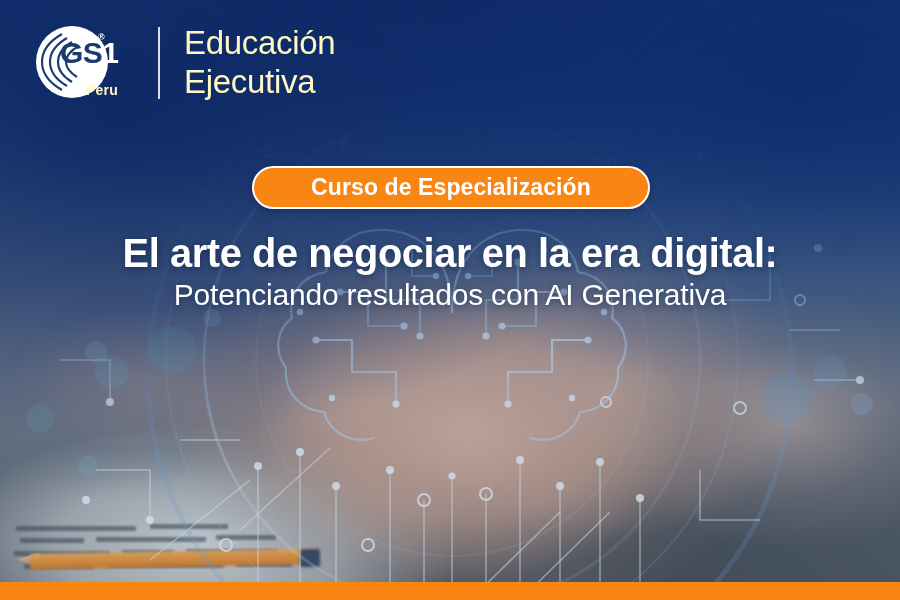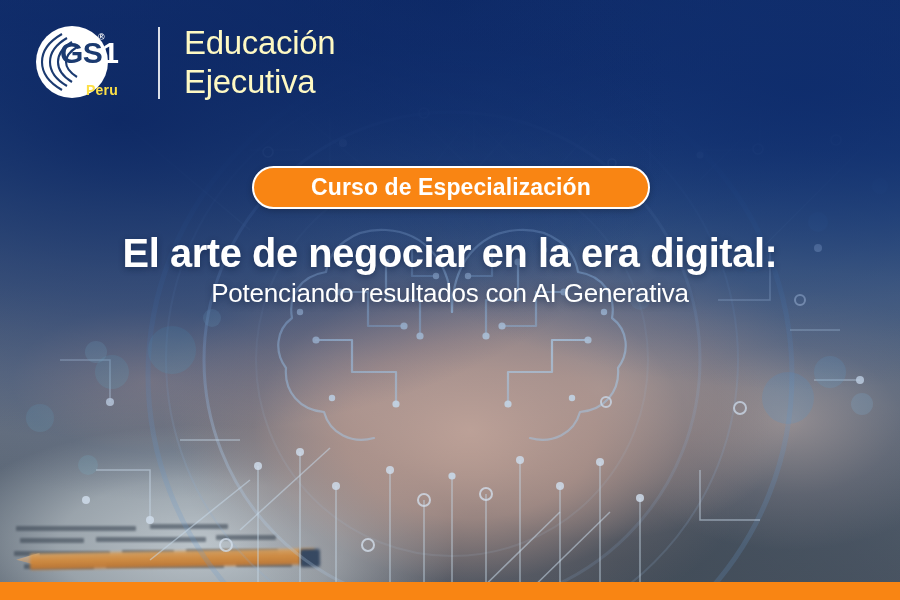--- a/index.html
+++ b/index.html
@@ -111,21 +111,21 @@
     font-weight:700; font-size:30px; letter-spacing:-0.5px;
     color:#1b3a70; line-height:1;text-align:right;
   }
   .gs1-one{ color:#ffffff; }
   .gs1-reg{
     position:absolute; left:62px; top:7px;
     color:#ffffff; font-size:9px; font-weight:700; line-height:1;
   }
   .gs1-peru{
     position:absolute; left:50px; top:56px;
-    color:#fde047; font-size:14px; font-weight:700; letter-spacing:0.2px;
+    color:#fef9c3; font-size:14px; font-weight:700; letter-spacing:0.2px;
   }
 
   .divider{
     position:absolute; left:158px; top:27px;
     width:2px; height:72px; background:rgba(255,255,255,0.85);
   }
   .edu{
     position:absolute; left:184px; top:24px;
     color:#fef9c3; font-size:33px; line-height:1.18;
     font-weight:400; letter-spacing:-0.3px;
@@ -174,21 +174,21 @@
     font-family:"Liberation Sans Narrow","Liberation Sans", sans-serif;
     font-size:41px; font-weight:700;
     letter-spacing:-0.4px;
     transform:scaleX(0.97);
     text-shadow:0 2px 6px rgba(6,22,54,0.45);
   }
   .subtitle{
     position:absolute; left:0; top:278px; width:900px;
     text-align:center;
     color:#ffffff;
-    font-size:26px; font-weight:400;
+    font-size:30px; font-weight:400;
     letter-spacing:-0.2px;
     text-shadow:0 2px 7px rgba(6,22,54,0.5);
   }
 
   
   .bottombar{
     position:absolute; left:0; bottom:0; width:900px; height:18px;
     background:#f98513;
   }
 </style>

